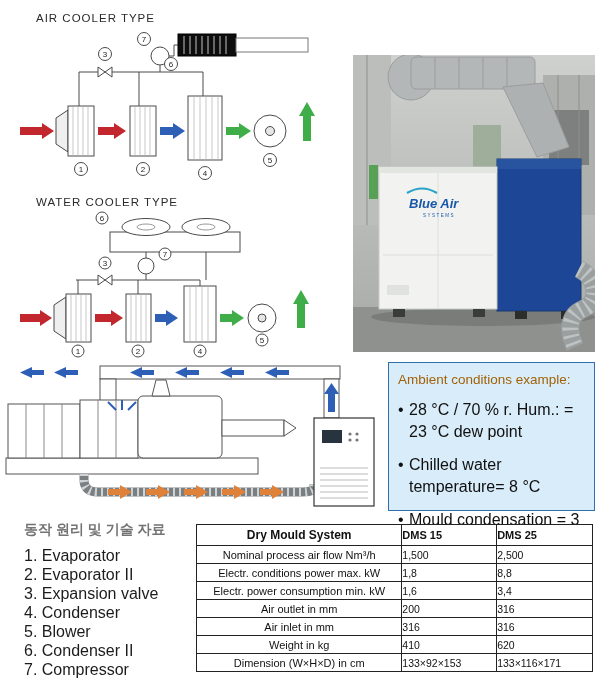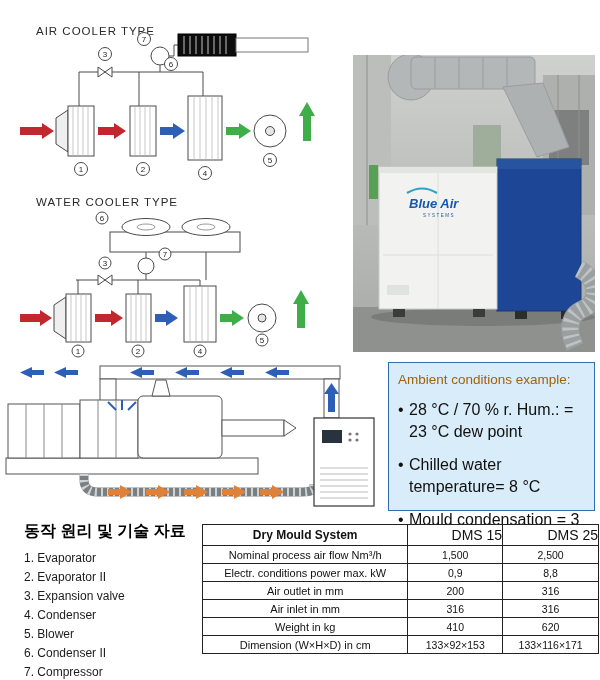--- a/index.html
+++ b/index.html
@@ -1,49 +1,49 @@
 <!DOCTYPE html>
 <html><head>
 <meta charset="utf-8">
 <style>
   * { margin:0; padding:0; box-sizing:border-box; }
   html,body { background:#ffffff; }
   body { width:600px; height:680px; font-family:"Liberation Sans", sans-serif; }
   .page { position:relative; width:600px; height:680px; background:#fff; overflow:hidden; }
 
   .diagram-title { position:absolute; font-size:11.5px; letter-spacing:1px; color:#2a2a2a; }
-  #air-title { left:36px; top:12px;margin-top:13px; }
+  #air-title { left:36px; top:12px; }
   #water-title { left:36px; top:196px; }
 
   .svg-abs { position:absolute; }
   #air-svg { left:10px; top:26px; }
   #water-svg { left:10px; top:208px; }
   #machine-svg { left:2px; top:360px; }
   #photo-svg { left:353px; top:55px; }
 
   .ambient { position:absolute; left:388px; top:362px; width:207px; height:149px;
              background:#d9ecf9; border:1px solid #2f6fb0; padding:9px 8px 4px 9px; }
   .ambient-title { font-size:13.5px; color:#a16207; margin-bottom:12px; }
   .ambient ul { list-style:none; }
   .ambient li { position:relative; font-size:16px; line-height:1.4; color:#101010;
                 padding-left:11px; margin-bottom:10px; }
   .ambient li::before { content:"\2022"; position:absolute; left:0; top:0; }
 
   .legend { position:absolute; left:24px; top:521px; width:172px; }
-  .legend-title { font-size:16px; font-weight:bold; color:#000000; margin-bottom:7px; }
+  .legend-title { font-size:14px; font-weight:bold; color:#737373; margin-bottom:7px; }
   .legend ul { list-style:none; }
-  .legend li { font-size:12px; color:#1c1c1c; line-height:19px; }
-
-  .spec-table { position:absolute; left:202px; top:524px; width:397px;
+  .legend li { font-size:16px; color:#1c1c1c; line-height:19px; }
+
+  .spec-table { position:absolute; left:196px; top:524px; width:397px;
                 border-collapse:collapse; border:1.5px solid #111; background:#fff; }
   .spec-table th, .spec-table td { border:1px solid #222; color:#111; }
   .spec-table th.name-col { font-size:12px; font-weight:bold; height:21px; text-align:center; }
-  .spec-table th.model-col { font-size:14px; font-weight:normal; text-align:right; }
+  .spec-table th.model-col { font-size:11px; font-weight:bold; text-align:left; }
   .spec-table td.label { font-size:11px; text-align:center; padding:2px 5px; height:18px; }
-  .spec-table td.val { font-size:10.5px; text-align:center; }
+  .spec-table td.val { font-size:10.5px; }
 
   svg text.numeral { font-family:"Liberation Sans", sans-serif; font-size:8px; fill:#222; }
 </style>
 </head>
 <body>
 
 <div class="page">
 
   <div id="air-title" class="diagram-title">AIR COOLER TYPE</div>
   <svg id="air-svg" class="svg-abs" width="330" height="165" viewBox="0 0 330 165">
@@ -342,22 +342,27 @@
       </tr>
     </thead>
     <tbody>
       <tr>
         <td class="label">Nominal process air flow Nm³/h</td>
         <td class="val">1,500</td>
         <td class="val">2,500</td>
       </tr>
       <tr>
         <td class="label">Electr. conditions power max. kW</td>
-        <td class="val">0,9</td>
+        <td class="val">1,8</td>
         <td class="val">8,8</td>
+      </tr>
+      <tr>
+        <td class="label">Electr. power consumption min. kW</td>
+        <td class="val">1,6</td>
+        <td class="val">3,4</td>
       </tr>
       <tr>
         <td class="label">Air outlet in mm</td>
         <td class="val">200</td>
         <td class="val">316</td>
       </tr>
       <tr>
         <td class="label">Air inlet in mm</td>
         <td class="val">316</td>
         <td class="val">316</td>

